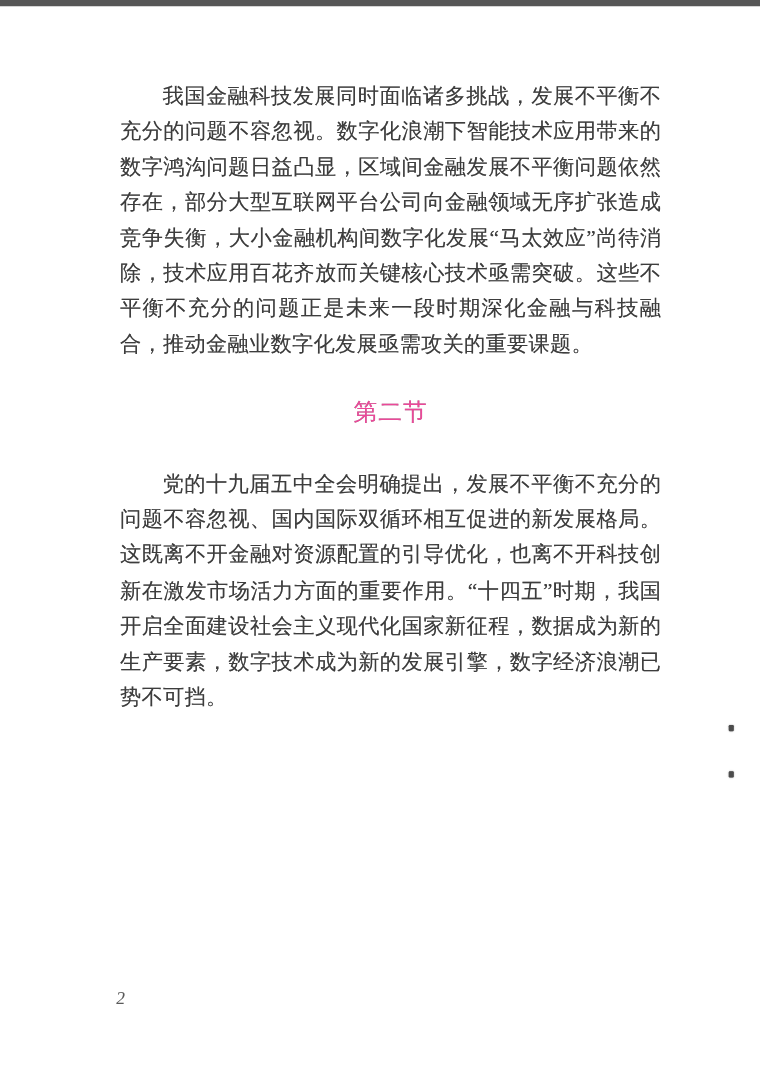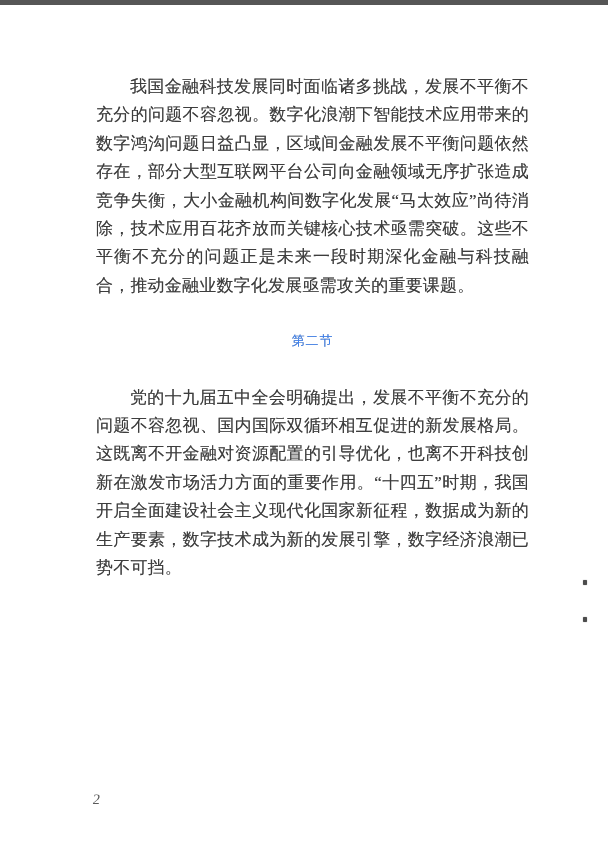--- a/index.html
+++ b/index.html
@@ -19,43 +19,43 @@
     position: absolute;
     top: 0;
     left: 0;
     width: 608px;
     height: 5px;
     background: #565656;
   }
   .text-column {
     position: absolute;
     left: 96px;
-    top: 73px;
+    top: 63px;
     width: 433px;
     color: #3d3d3d;
   }
   .body-para {
     margin: 0;
     font-size: 17px;
     line-height: 28.4px;
     text-align: justify;
     text-justify: inter-character;
     text-indent: 2em;
     letter-spacing: 0.2px;
     text-shadow: 0 0 0.4px rgba(60,60,60,0.55);
   }
   .section-heading {
     display: flex;
     justify-content: center;
     gap: 1.9em;
     margin: 27px 0 28px 0;
-    font-size: 13px;
+    font-size: 19px;
     line-height: 28.4px;
     letter-spacing: 0.8px;
-    color: #3b82f6;
+    color: #ec4899;
     text-shadow: 0 0 0.4px rgba(55,55,55,0.55);
     white-space: nowrap;
   }
   .page-number {
     position: absolute;
     left: 93px;
     top: 789px;
     font-size: 14.5px;
     line-height: 20px;
     color: #5a5a5a;

